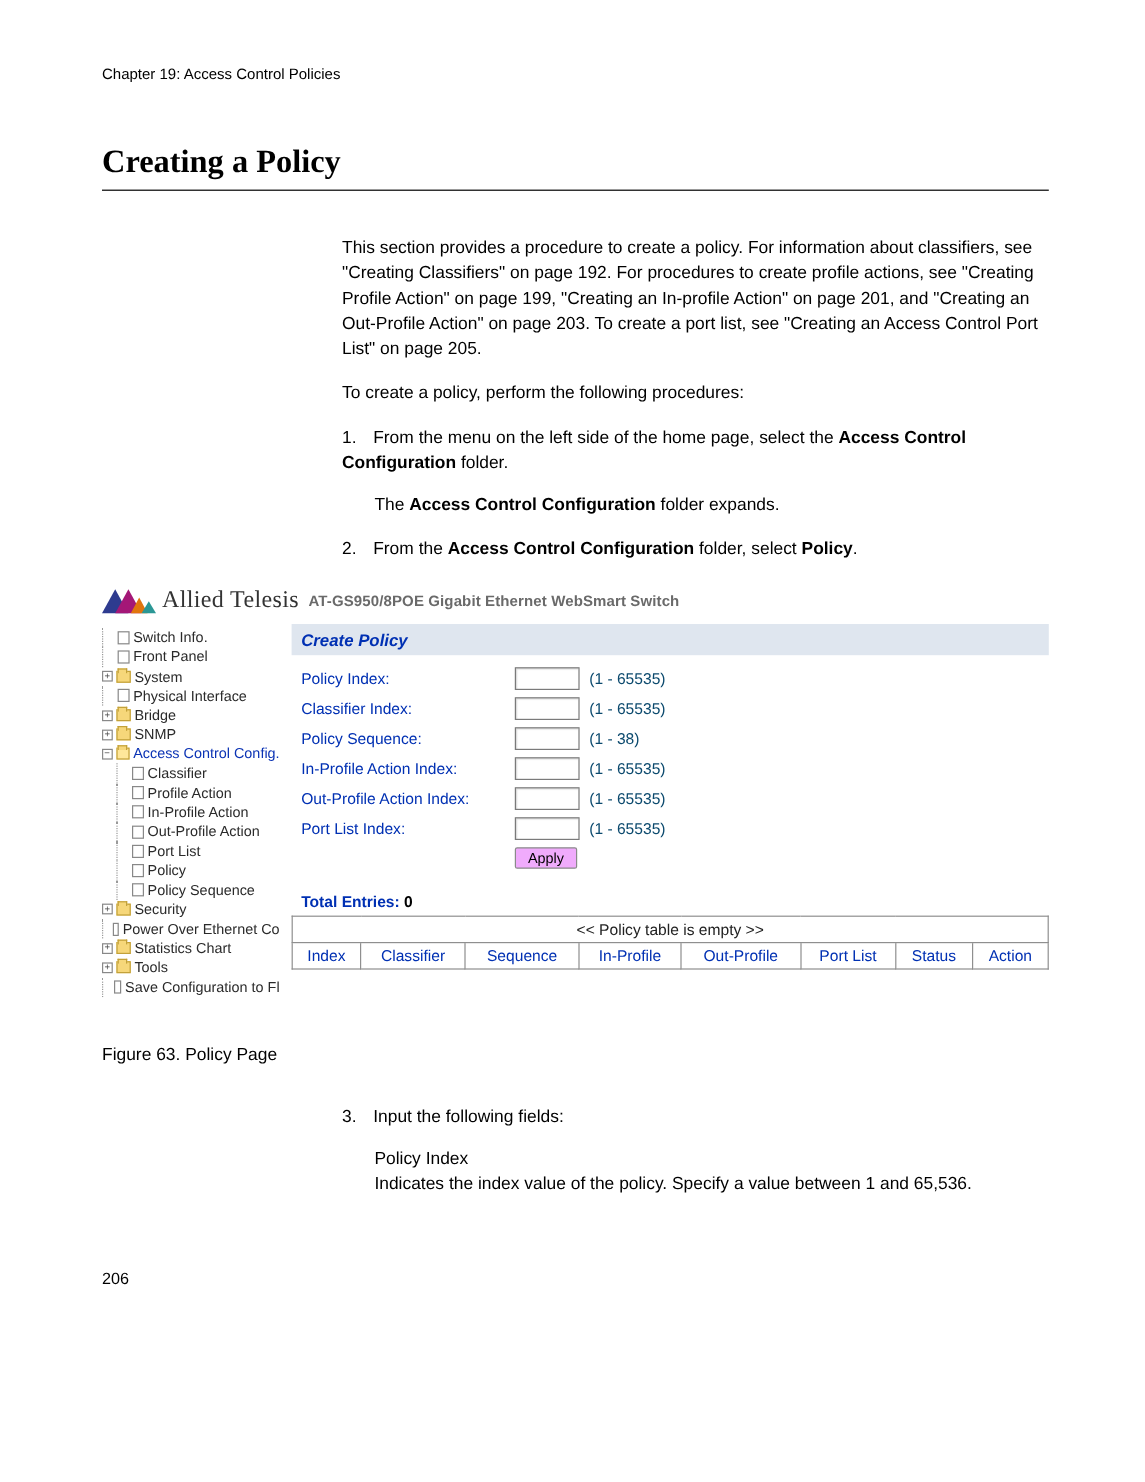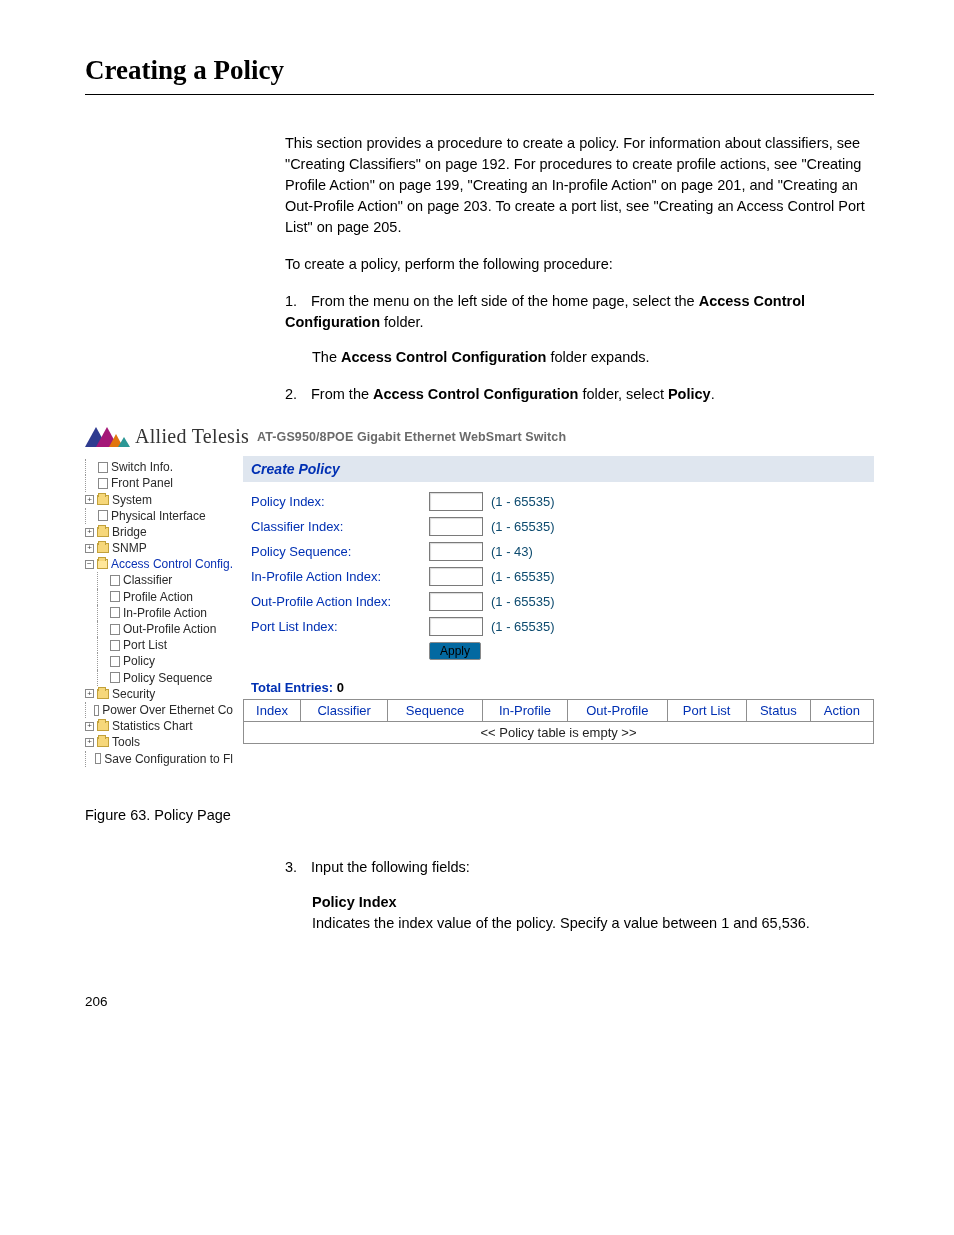--- a/index.html
+++ b/index.html
@@ -202,21 +202,21 @@
   }
   .range-hint {
     margin-left: 8px;
     color: #0c4a6e;
     font-size: 13px;
   }
   .apply-btn {
     margin-left: 178px;
     font-size: 12px;
     padding: 1px 10px;
-    background: #0369a1;
+    background: #f0abfc;
     border: 1px solid #8a8a8a;
     border-radius: 2px;
     cursor: pointer;
   }
   .total-line {
     color: #0030b3;
     font-size: 13px;
     font-weight: bold;
     margin: 16px 0 4px 8px;
   }
@@ -239,33 +239,34 @@
     border: 1px solid #8f8f8f;
     padding: 3px 4px;
     text-align: center;
     color: #222;
   }
 
   .field-def {
     margin-left: 27px;
     margin-top: 14px;
   }
-  .field-def .fname { font-weight: bold; display: block; }
+  .field-def .fname { font-weight: normal; display: block; }
 </style>
 </head>
 <body>
 
 <div class="page">
+  <div class="running-header">Chapter 19: Access Control Policies</div>
 
   <h1 class="section-title">Creating a Policy</h1>
   <hr class="title-rule">
 
   <div class="indented-body">
     <p>This section provides a procedure to create a policy. For information about classifiers, see "Creating Classifiers" on page 192. For procedures to create profile actions, see "Creating Profile Action" on page 199, "Creating an In-profile Action" on page 201, and "Creating an Out-Profile Action" on page 203. To create a port list, see "Creating an Access Control Port List" on page 205.</p>
-    <p>To create a policy, perform the following procedure:</p>
+    <p>To create a policy, perform the following procedures:</p>
 
     <ol class="numbered">
       <li>
         <span class="num">1.</span><span><span>From the menu on the left side of the home page, select the </span><span class="bold">Access Control Configuration</span><span> folder.</span></span>
         <div class="substep"><span>The </span><span class="bold">Access Control Configuration</span><span> folder expands.</span></div>
       </li>
       <li>
         <span class="num">2.</span><span><span>From the </span><span class="bold">Access Control Configuration</span><span> folder, select </span><span class="bold">Policy</span><span>.</span></span>
       </li>
     </ol>
@@ -395,21 +396,21 @@
             <span class="range-hint">(1 - 65535)</span>
           </div>
           <div class="form-row">
             <span class="form-label">Classifier Index:</span>
             <input class="text-input" style="">
             <span class="range-hint">(1 - 65535)</span>
           </div>
           <div class="form-row">
             <span class="form-label">Policy Sequence:</span>
             <input class="text-input" style="">
-            <span class="range-hint">(1 - 43)</span>
+            <span class="range-hint">(1 - 38)</span>
           </div>
           <div class="form-row">
             <span class="form-label">In-Profile Action Index:</span>
             <input class="text-input" style="">
             <span class="range-hint">(1 - 65535)</span>
           </div>
           <div class="form-row">
             <span class="form-label">Out-Profile Action Index:</span>
             <input class="text-input" style="">
             <span class="range-hint">(1 - 65535)</span>
@@ -422,31 +423,31 @@
           <button class="apply-btn">Apply</button>
         </div>
 
         <div class="total-line">
           <span>Total Entries:  </span><span class="val">0</span>
         </div>
 
         <table class="policy-table">
           <tbody>
               <tr>
+            <td colspan="8">&lt;&lt; Policy table is empty &gt;&gt;</td>
+          </tr>
+          <tr>
             <th>Index</th>
             <th>Classifier</th>
             <th>Sequence</th>
             <th>In-Profile</th>
             <th>Out-Profile</th>
             <th>Port List</th>
             <th>Status</th>
             <th>Action</th>
-          </tr>
-          <tr>
-            <td colspan="8">&lt;&lt; Policy table is empty &gt;&gt;</td>
           </tr>
         </tbody>
           </table>
       </div>
     </div>
 
     <div class="fig-caption">Figure 63. Policy Page</div>
   </div>
 
   <div class="indented-body">

